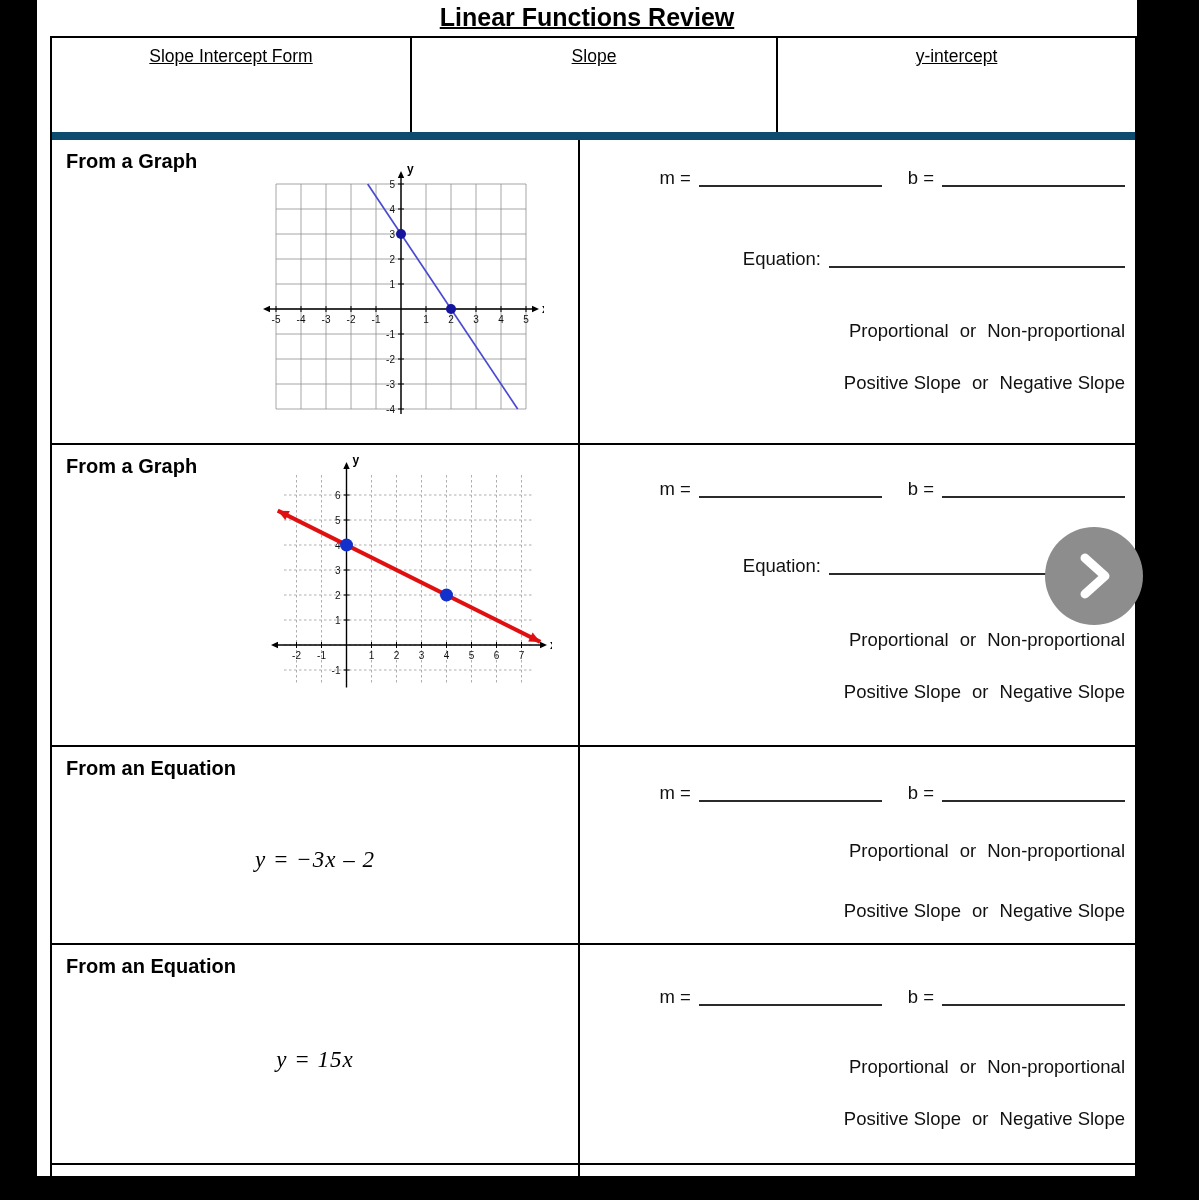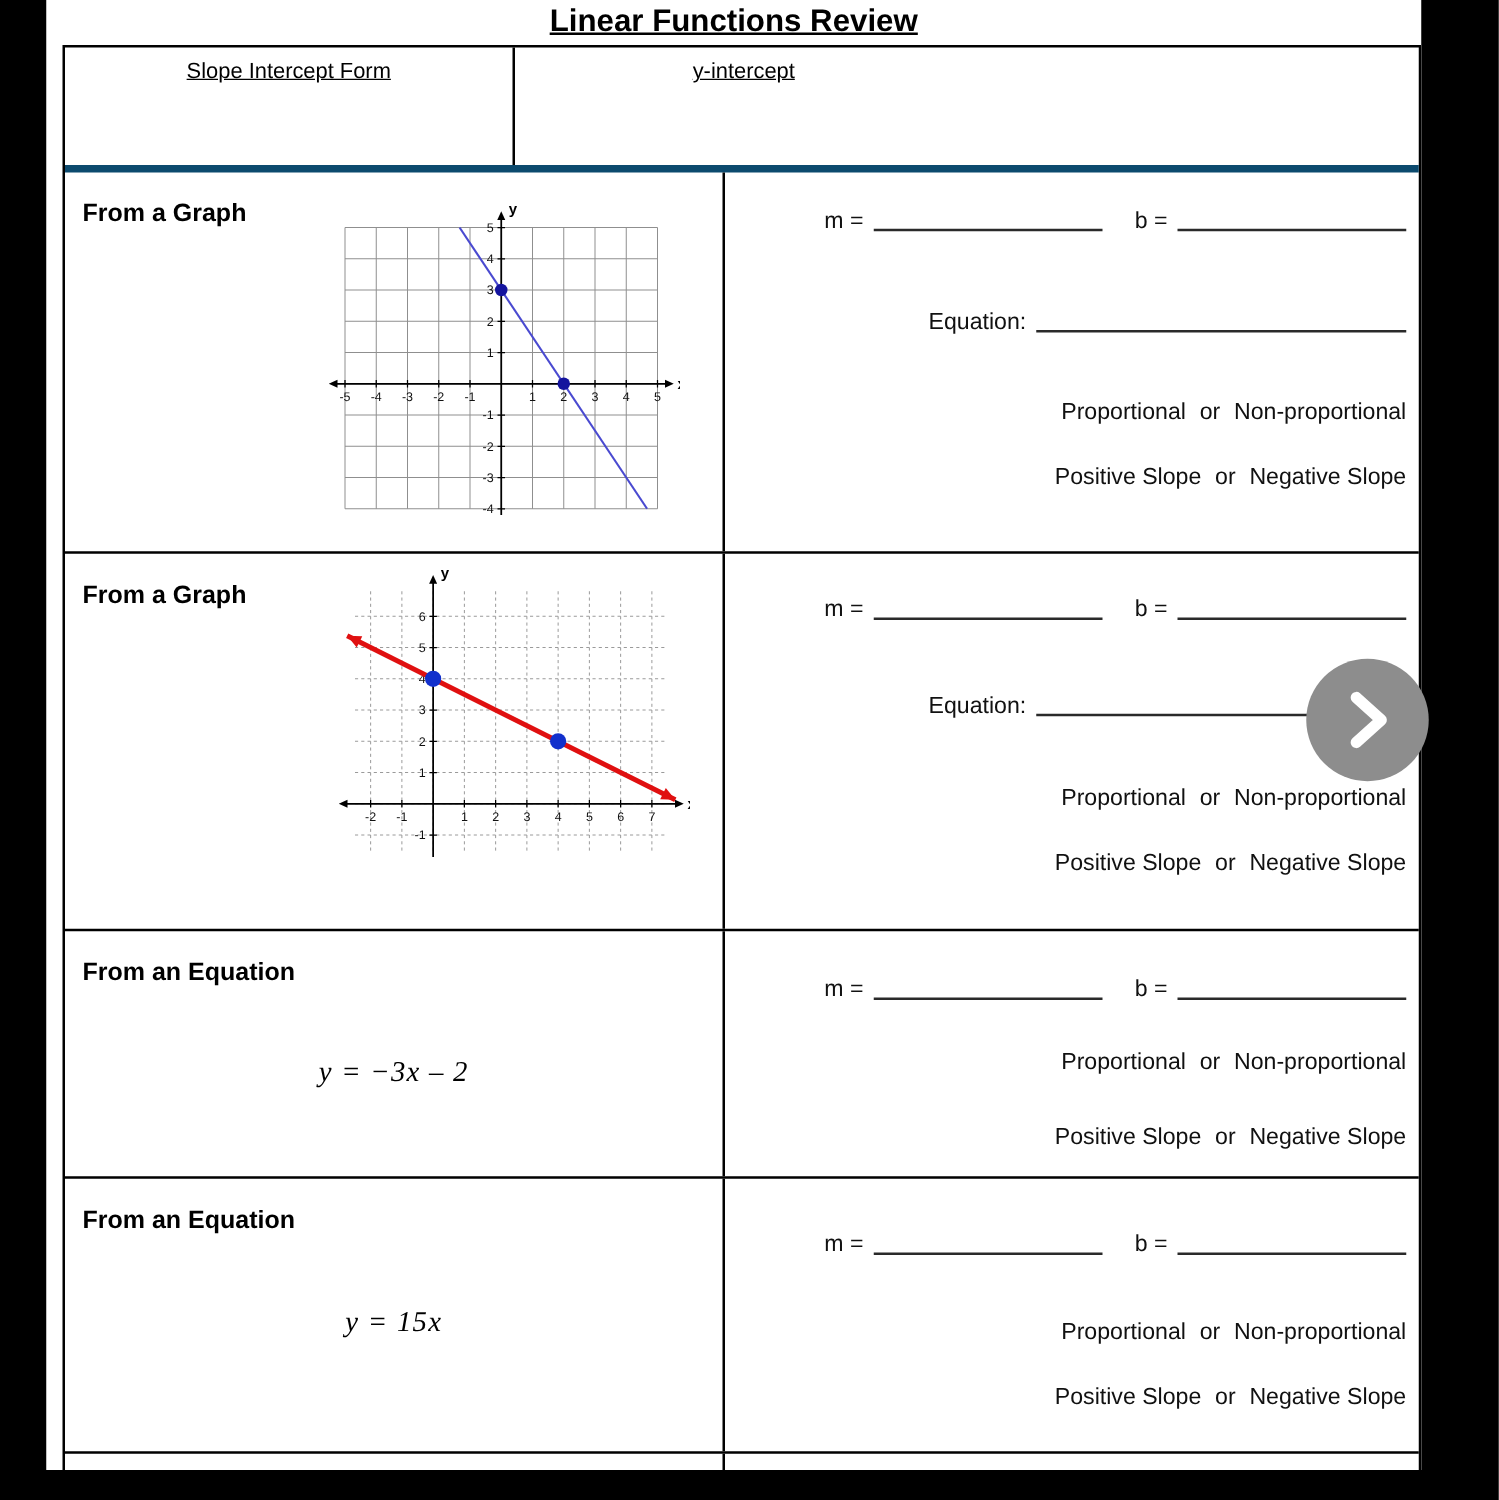--- a/index.html
+++ b/index.html
@@ -14,29 +14,29 @@
   }
   .title{
     position:absolute;left:0;top:3px;width:100%;text-align:center;
     font-size:25px;font-weight:bold;text-decoration:underline;
     text-decoration-thickness:2px;color:#000;
   }
   .wtable{
     position:absolute;left:13px;top:36px;width:1087px;
     border:2px solid #000;background:#fff;box-sizing:border-box;
   }
-  .hrow{display:grid;grid-template-columns:360px 366px 1fr;height:94px;border-bottom:6px solid #0c4a6e;}
+  .hrow{display:grid;grid-template-columns:360px 366px 1fr;height:94px;border-bottom:8px solid #0c4a6e;}
   .hcell{border-right:2px solid #000;text-align:center;padding-top:8px;font-size:17.5px;color:#000;}
   .hcell.last{border-right:none;}
   .ul{text-decoration:underline;}
   .row{display:grid;grid-template-columns:528px 1fr;border-bottom:2px solid #000;position:relative;}
   .row.last{border-bottom:none;}
   .r1{height:303px;} .r2{height:300px;} .r3{height:196px;} .r4{height:218px;} .r5{height:150px;}
   .lcell{border-right:2px solid #000;position:relative;}
-  .rowheading{padding:22px 0 0 14px;font-size:20px;font-weight:bold;color:#000;}
+  .rowheading{padding:10px 0 0 14px;font-size:20px;font-weight:bold;color:#000;}
   .graph{position:absolute;font-family:"Liberation Sans",sans-serif;}
   .r1 .graph{left:206px;top:26px;}
   .r2 .graph{left:214px;top:12px;}
   .eqtext{
     position:absolute;left:0;width:100%;text-align:center;
     font-family:"Liberation Serif",serif;font-style:italic;
     font-size:23px;letter-spacing:1px;color:#000;
   }
   .r3 .eqtext{top:100px;}
   .r4 .eqtext{top:102px;}
@@ -66,20 +66,23 @@
 <div class="stage">
   <div class="page">
 
     <div class="title">Linear Functions Review</div>
 
     <div class="wtable">
 
       <div class="hrow">
         <div class="hcell">
           <span class="ul">Slope Intercept Form</span>
+        </div>
+        <div class="hcell">
+          <span class="ul">Slope</span>
         </div>
         <div class="hcell last">
           <span class="ul">y-intercept</span>
         </div>
       </div>
 
       <div class="row r1">
         <div class="lcell">
           <div class="rowheading">From a Graph</div>
           <svg class="graph" width="286" height="261" viewBox="0 0 286 261">

